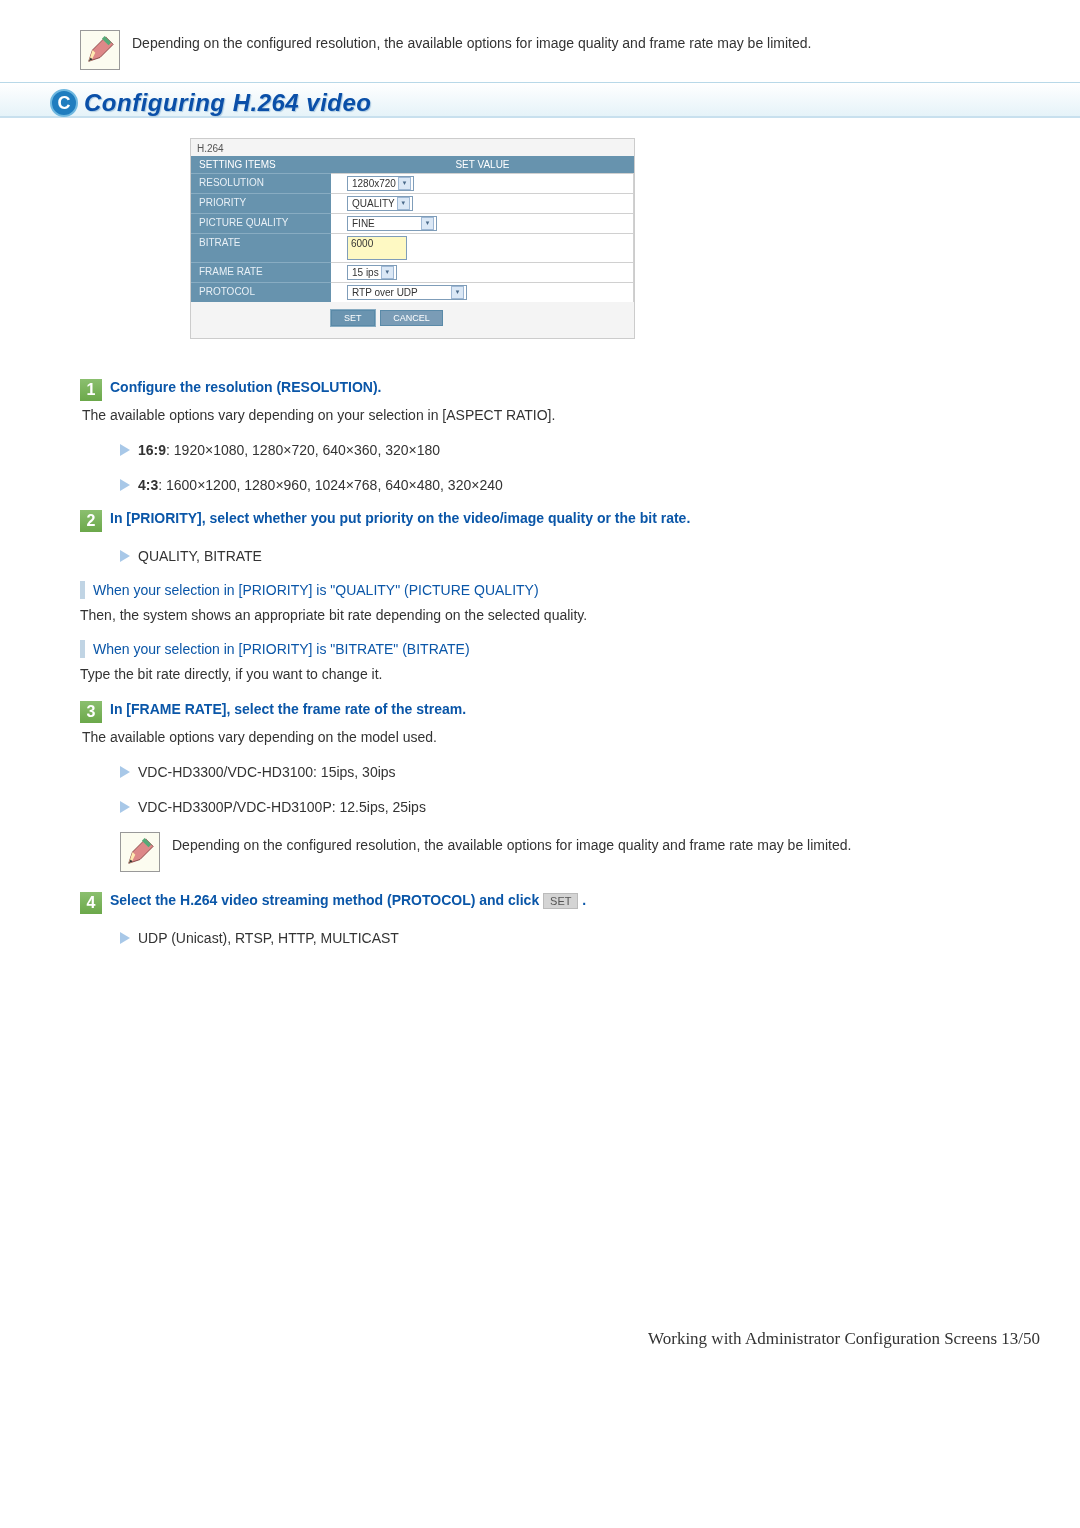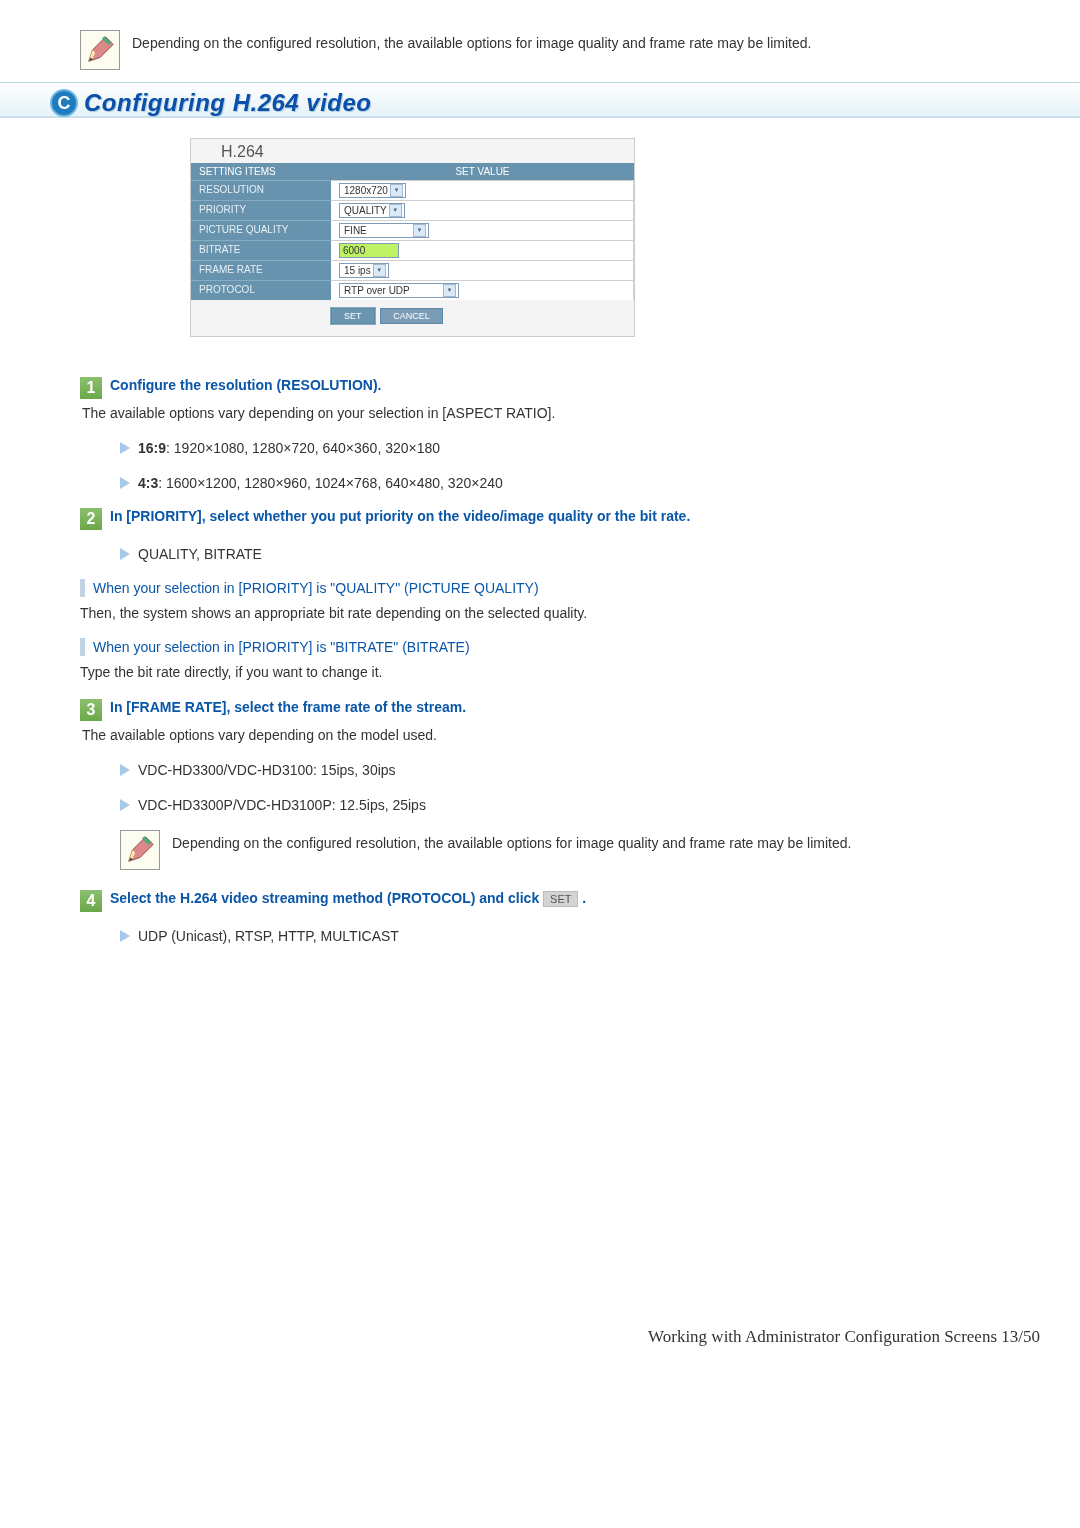--- a/index.html
+++ b/index.html
@@ -12,30 +12,30 @@
   .pencil-icon svg { width: 30px; height: 30px; }
   .note-text { padding-top: 4px; line-height: 1.4; }
   
   .section-header-wrap { margin: 10px -30px 20px -30px; }
   .section-header { background: linear-gradient(to bottom, #fff, #e4f2f8); padding: 6px 0 0 50px; border-top: 1px solid #b8d8e8; display: flex; align-items: flex-start; }
   .rule { height: 2px; background: #c8e0ee; margin-top: -2px; }
   .letter-badge { width: 28px; height: 28px; border-radius: 50%; background: #1f7dbf; color: #fff; font-weight: bold; display: flex; align-items: center; justify-content: center; font-size: 18px; margin-right: 6px; border: 2px solid #6fb8e0; }
   .section-title { color: #0a4fa8; font-size: 24px; font-weight: bold; font-style: italic; letter-spacing: 0.5px; line-height: 1.2; text-shadow: 1px 1px 1px #a8c8e0; }
   
   .screenshot { margin: 0 0 40px 110px; width: 445px; border: 1px solid #ccc; background: #f4f4f4; font-family: Tahoma, sans-serif; font-size: 10px; }
-  .sc-title { padding: 4px 6px 2px 6px; color: #555; font-size: 16px; margin-left: 24px; }
+  .sc-title { padding: 4px 6px 2px 6px; color: #555; font-size: 10px; }
   .sc-header { background: #6793ae; color: #fff; display: flex; font-size: 10px; }
   .sc-header .hcol1 { width: 140px; padding: 3px 8px; }
   .sc-header .hcol2 { flex: 1; padding: 3px 8px; text-align: center; }
   .sc-row { display: flex; background: #fff; }
   .sc-row .lcell { width: 140px; background: #6793ae; color: #e8f0f6; padding: 3px 8px; font-size: 10px; border-top: 1px solid #88acc2; }
-  .sc-row .rcell { flex: 1; background: #fff; padding: 2px 8px; border-top: 1px solid #d0d0d0; border-right: 1px solid #d0d0d0; }
+  .sc-row .rcell { flex: 1; background: #fff; padding: 2px 16px; border-top: 1px solid #d0d0d0; border-right: 1px solid #d0d0d0; }
   .sc-select { font-size: 10px; border: 1px solid #7f9db9; background: #fff; height: 15px; display: inline-flex; align-items: center; padding: 0 2px 0 4px; }
   .sc-select .arrow { width: 13px; height: 13px; background: #dbe8f6; border: 1px solid #9fb8d4; margin-left: 2px; color: #4a6a8a; font-size: 7px; display: flex; align-items: center; justify-content: center; }
-  .sc-input { font-size: 10px; border: 1px solid #7f9db9; padding: 0 3px; height: 15px; width: 60px; background: #bef264; display: inline-block; line-height: 13px; }
+  .sc-input { font-size: 10px; border: 1px solid #7f9db9; padding: 0 3px; height: 24px; width: 60px; background: #fef9c3; display: inline-block; line-height: 13px; }
   .sc-buttons { padding: 8px 0 12px 140px; }
   .sc-btn { background: #7a9cb6; color: #fff; border: 1px solid #5a8aa8; font-size: 9px; padding: 2px 12px; margin-right: 3px; display: inline-block; }
   .sc-btn.set { background: #6a94b0; outline: 1px solid #88acc2; }
   
   .step { display: flex; align-items: baseline; gap: 8px; margin: 8px 0 4px 0; }
   .step-num { width: 22px; height: 22px; background: linear-gradient(to bottom, #8bbf6f, #6ba84a); color: #fff; display: flex; align-items: center; justify-content: center; font-weight: bold; font-size: 16px; flex-shrink: 0; align-self: flex-start; }
   .step-title { color: #0a56a8; font-weight: bold; }
   
   .bullet-list { margin: 4px 0; }
   .bullet { display: flex; gap: 8px; padding-left: 40px; margin: 14px 0; line-height: 1.5; }

